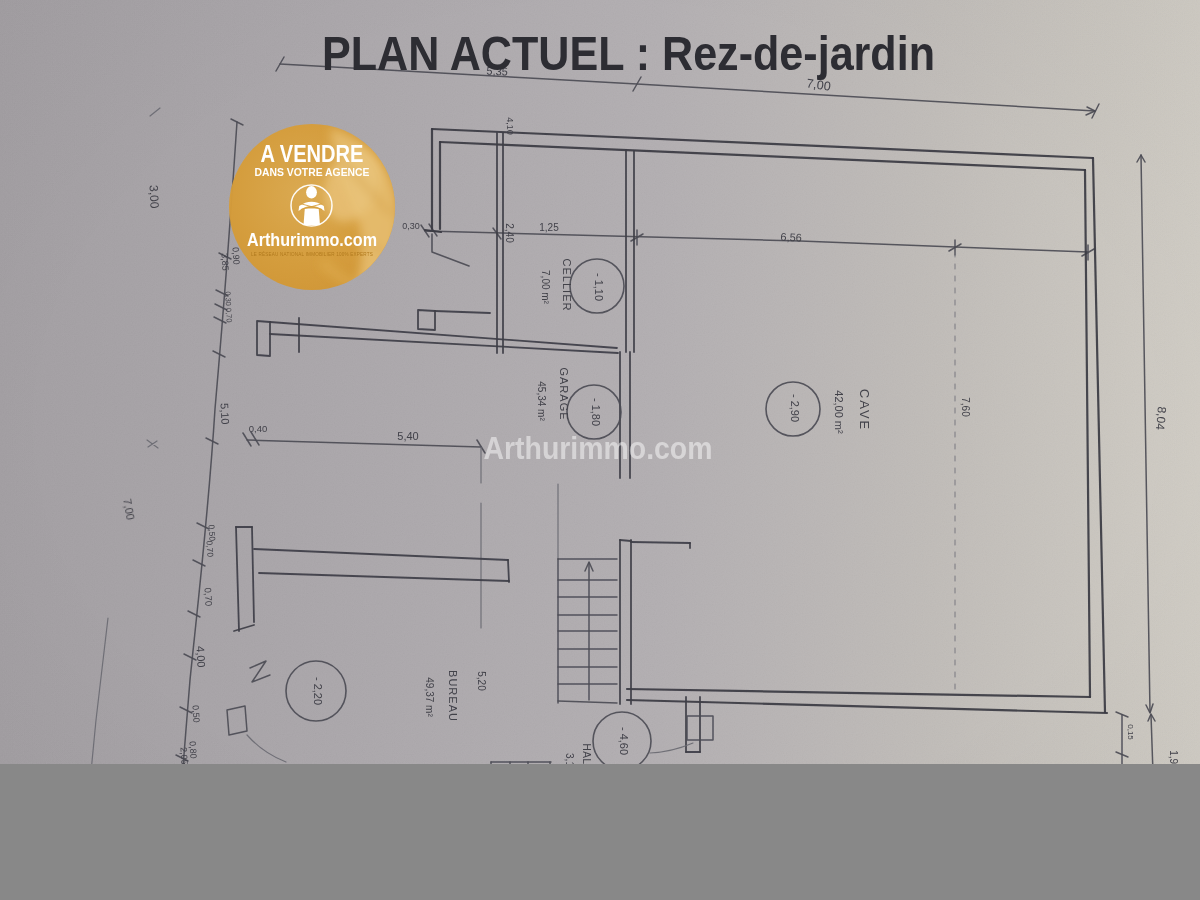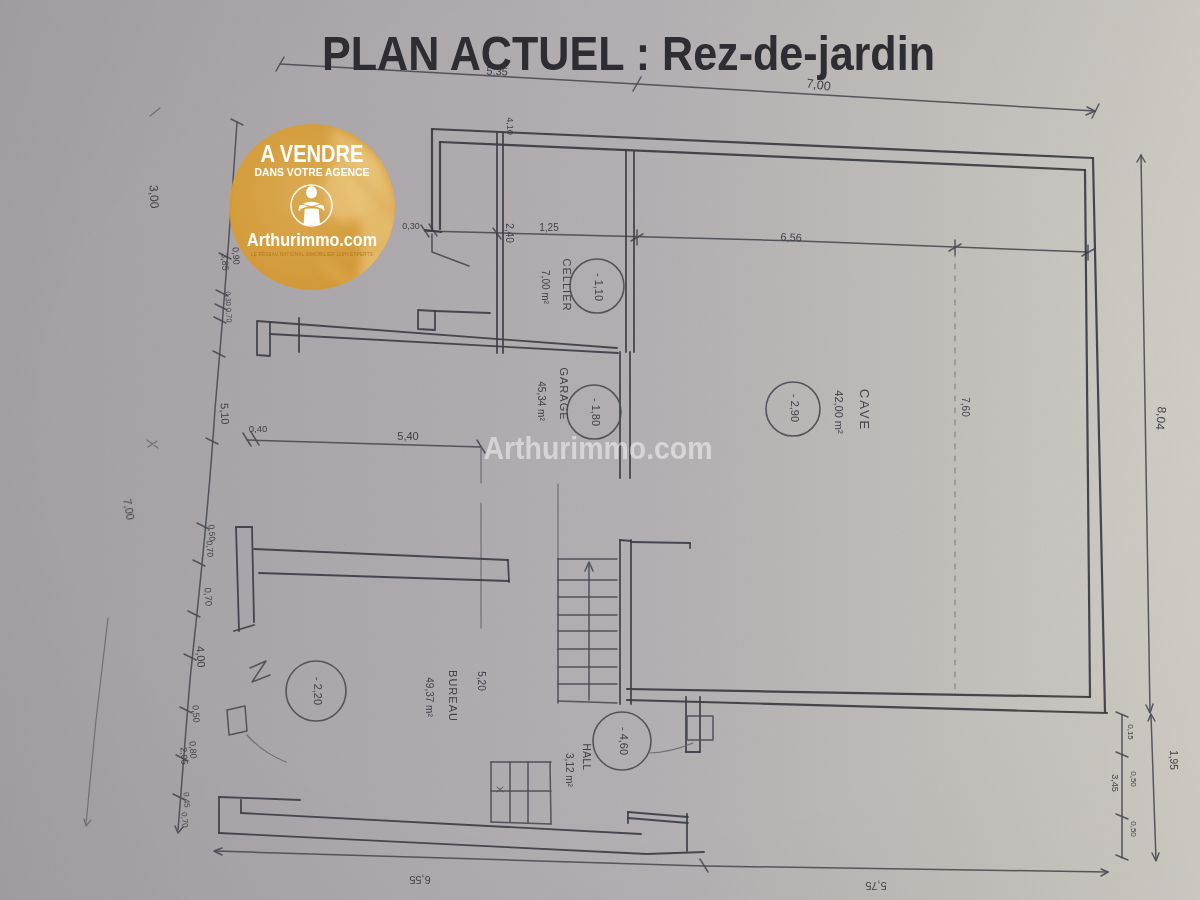--- a/index.html
+++ b/index.html
@@ -1,16 +1,16 @@
 <!DOCTYPE html>
 <html><head>
 <meta charset="utf-8">
 <style>
 html,body{margin:0;padding:0;background:#888;}
-#stage{width:1200px;height:900px;overflow:hidden;position:relative;font-family:"Liberation Sans",sans-serif;}
+#stage{width:1200px;height:764px;overflow:hidden;position:relative;font-family:"Liberation Sans",sans-serif;}
 </style>
 </head>
 <body>
 <div id="stage">
 <svg width="1200" height="900" viewBox="0 0 1200 900" font-family="Liberation Sans, sans-serif">
 <defs>
 <linearGradient id="paper" x1="0" y1="0" x2="1" y2="0">
  <stop offset="0" stop-color="#a7a3a7"></stop>
  <stop offset="0.28" stop-color="#afabaf"></stop>
  <stop offset="0.55" stop-color="#b7b3b6"></stop>

